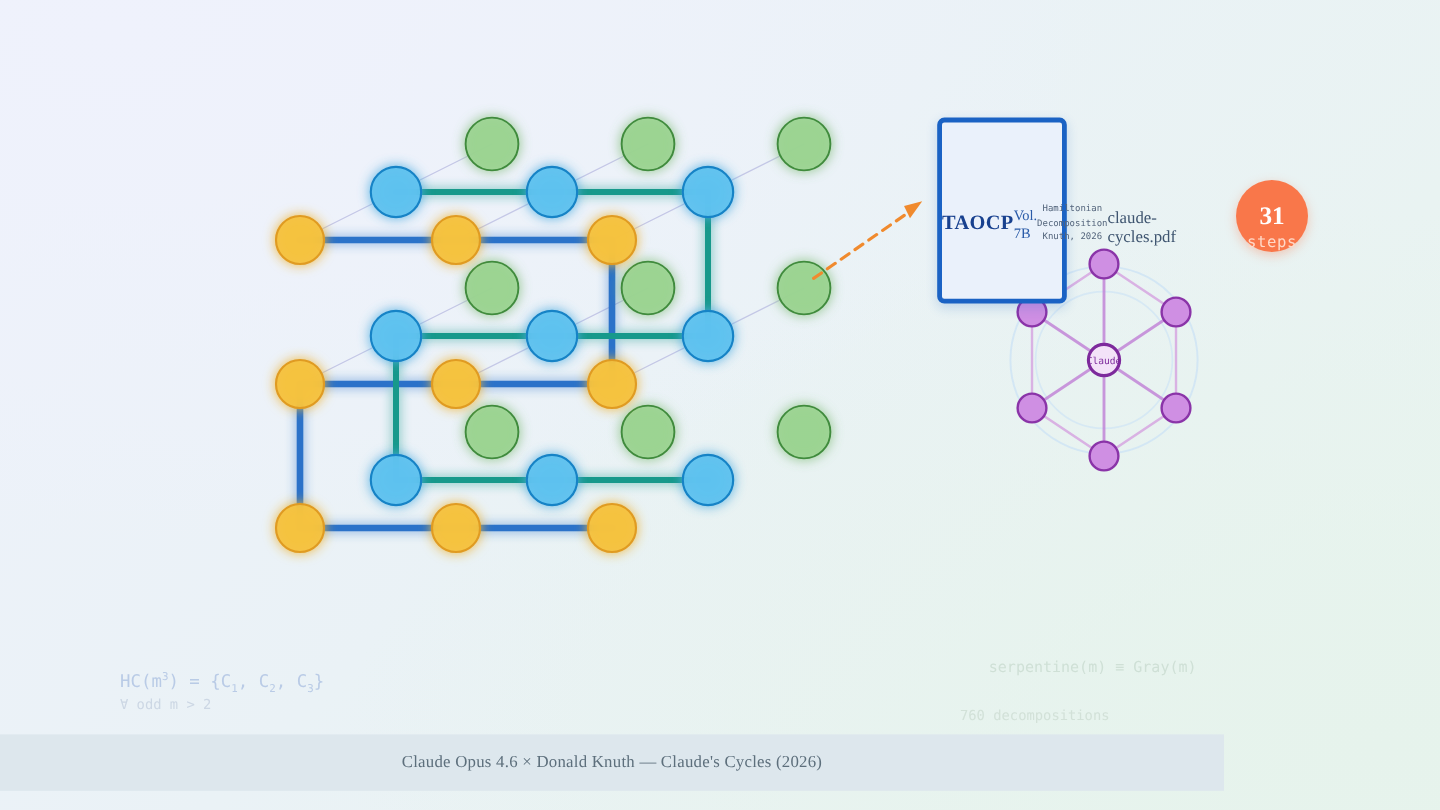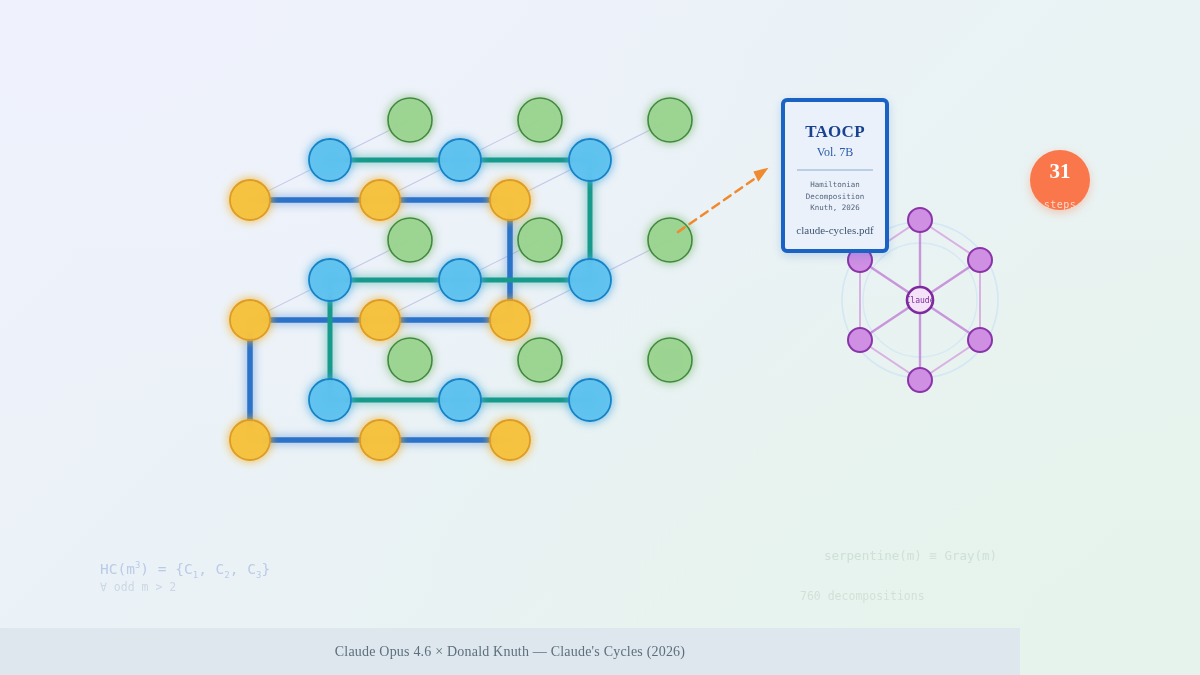--- a/index.html
+++ b/index.html
@@ -16,66 +16,66 @@
       linear-gradient(135deg, #eef2fb 0%, #eaf2f6 45%, #e8f4ee 100%);
   }
   .layer{position:absolute;left:0;top:0;width:1200px;height:675px;}
   svg.layer{overflow:visible;}
 
   
   #taocp-card{
     position:absolute;left:781px;top:98px;width:108px;height:155px;
     background:#eaf1fb;border:4px solid #1a62c4;border-radius:6px;
     box-shadow:0 3px 10px rgba(26,98,196,.20);
-    display:flex;flex-direction:column;align-items:center;
+    display:flex;flex-direction:row;align-items:center;
     box-sizing:border-box;padding-top:20px;
   }
   #taocp-card .t-title{
     font-family:"Liberation Serif", serif;font-weight:bold;font-size:17px;
     color:#18418f;letter-spacing:.3px;
   }
   #taocp-card .t-vol{
     font-family:"Liberation Serif", serif;font-size:12px;color:#2a5ba8;margin-top:3px;
   }
   #taocp-card .t-rule{
     width:76px;height:2px;background:#b9cfe8;margin:9px 0 8px;
   }
   #taocp-card .t-meta{
     font-family:"DejaVu Sans Mono", monospace;font-size:7.5px;color:#54657c;
     line-height:1.55;text-align:center;
   }
   #taocp-card .t-file{
-    font-family:"Liberation Serif", serif;font-size:11px;color:#3f5570;margin-top:10px;
+    font-family:"Liberation Serif", serif;font-size:14px;color:#3f5570;margin-top:10px;
   }
 
   
   #steps-badge{
     position:absolute;left:1030px;top:150px;width:60px;height:60px;border-radius:50%;
     background:#f9774a;box-shadow:0 3px 9px rgba(249,119,74,.35);
     display:flex;flex-direction:column;align-items:center;justify-content:flex-end;
   }
   #steps-badge .sb-num{
     font-family:"Liberation Serif", serif;font-weight:bold;font-size:21px;color:#fff;line-height:1;
   }
   #steps-badge .sb-label{
-    font-family:"DejaVu Sans Mono", monospace;font-size:10px;color:#ffd9c8;margin-top:17px;letter-spacing:.5px;
+    font-family:"DejaVu Sans Mono", monospace;font-size:13px;color:#ffd9c8;margin-top:4px;letter-spacing:.5px;
   }
 
   
   .formula{position:absolute;font-family:"DejaVu Sans Mono", monospace;white-space:nowrap;}
   #f-hc{left:100px;top:536px;font-size:14.5px;color:#b9cbe6;margin-top:24px;}
   #f-hc sup{font-size:9px;}
   #f-hc sub{font-size:9px;}
   #f-odd{left:100px;top:580px;font-size:11.5px;color:#ccd7e4;}
   #f-serp{left:824px;top:548px;font-size:12.5px;color:#cfe0d6;}
   #f-dec{left:800px;top:589px;font-size:11.5px;color:#d2e1d8;}
 
   
   #footer-band{
-    position:absolute;left:0;top:628px;width:1020px;height:47px;
+    position:absolute;left:0;top:612px;width:1020px;height:47px;
     background:#dde7ed;display:flex;align-items:center;justify-content:center;
   }
   #footer-band .f-text{
     font-family:"Liberation Serif", serif;font-size:14px;color:#5d6f7c;letter-spacing:.2px;
   }
 </style>
 </head>
 <body>
 
 <div id="stage">

